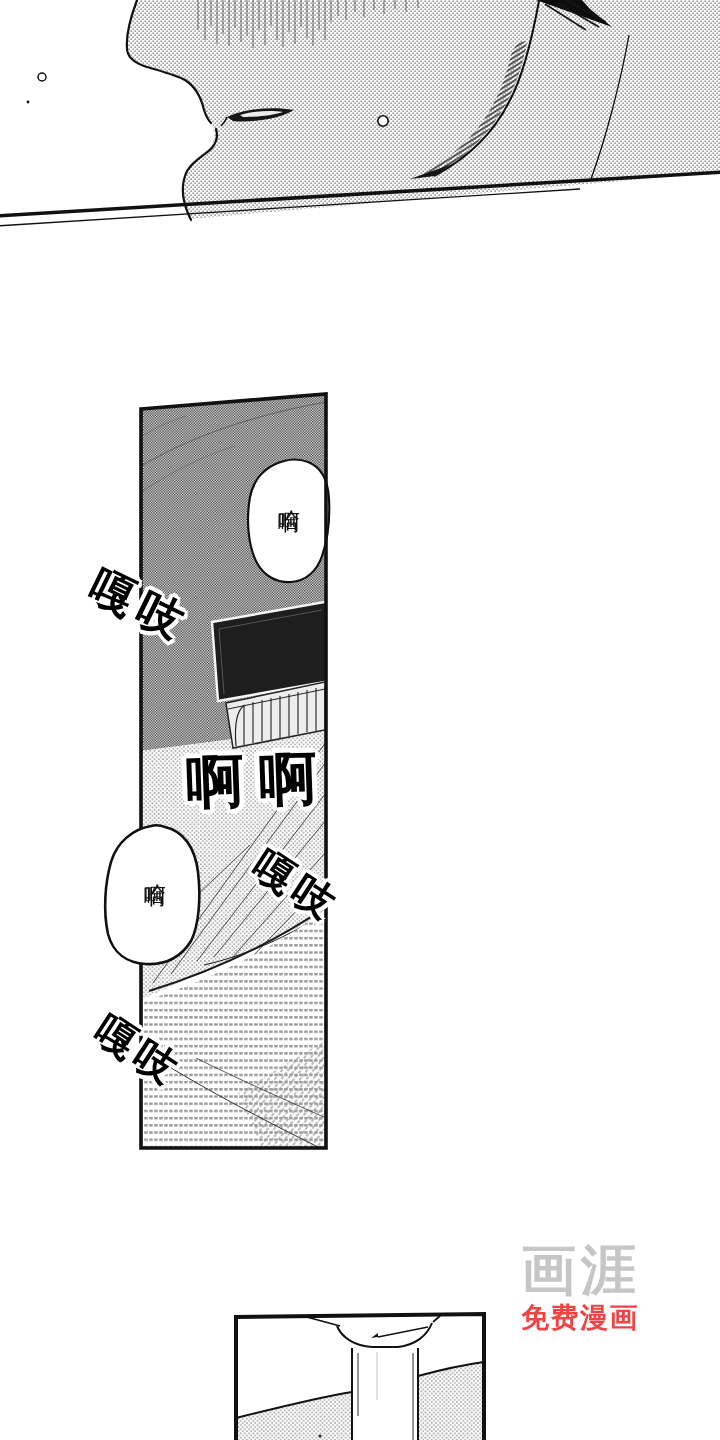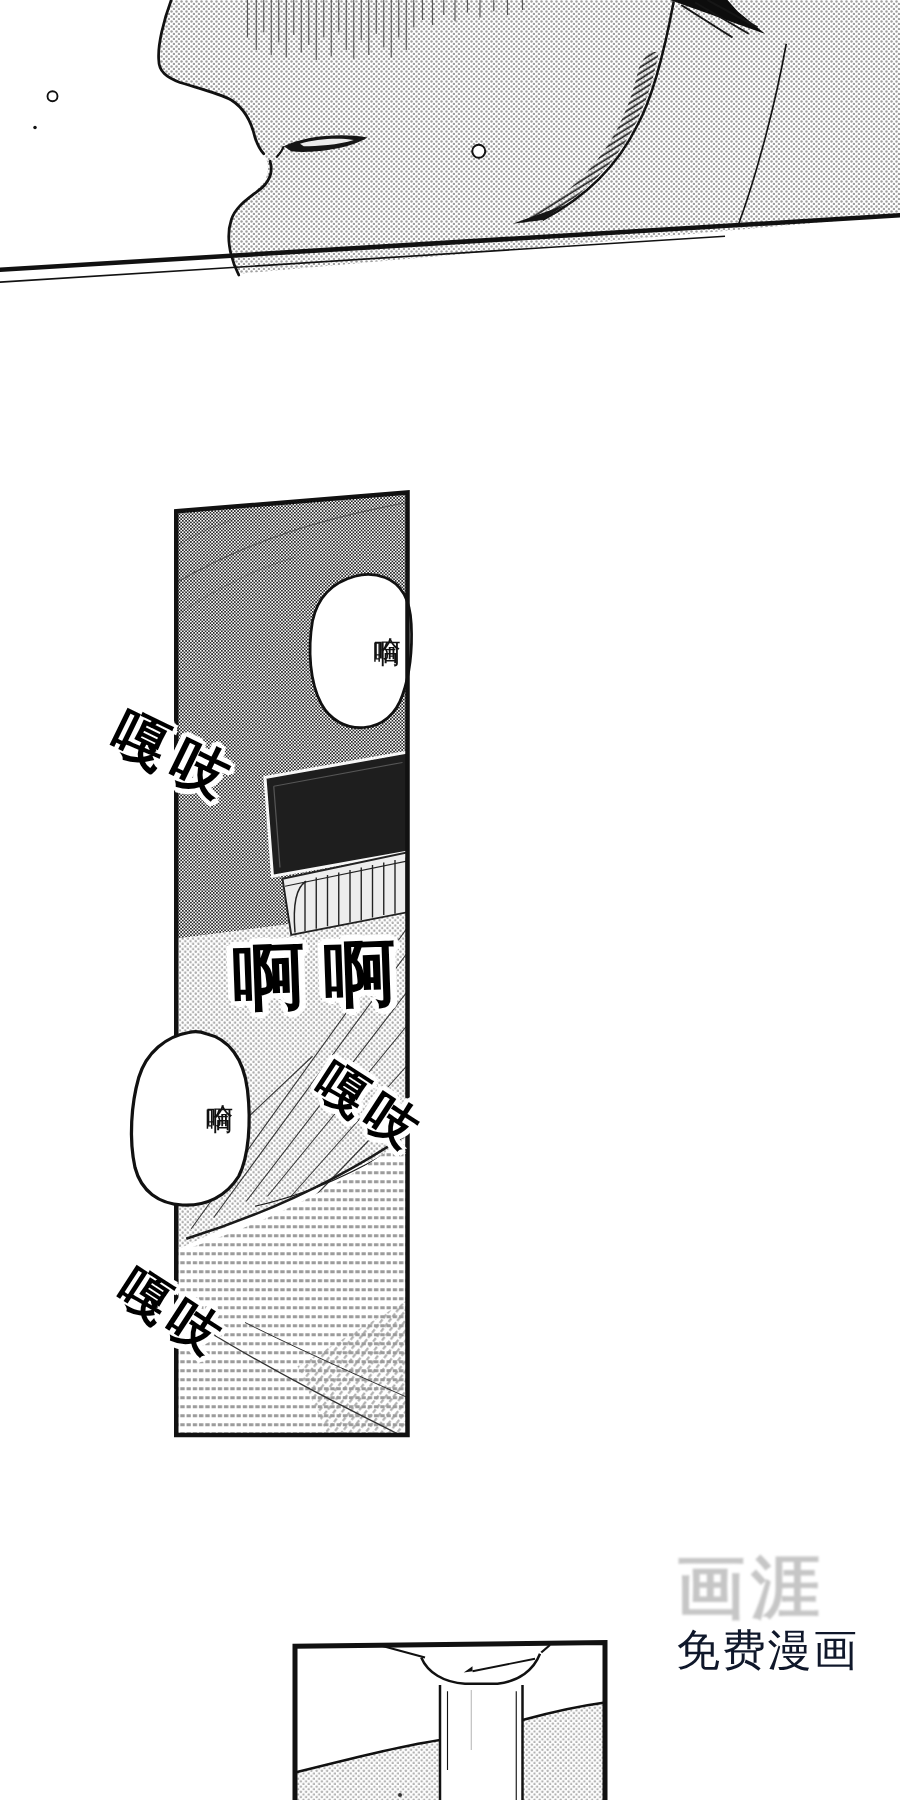--- a/index.html
+++ b/index.html
@@ -1,20 +1,20 @@
 <!DOCTYPE html>
 <html><head>
 <meta charset="utf-8">
 <style>
   html,body{margin:0;padding:0;background:#ffffff;}
   .page{
     position:relative;width:720px;height:1440px;background:#ffffff;overflow:hidden;
     font-family:"DejaVu Sans",sans-serif;
   }
-  .abs{position:absolute;margin-left:20px;}
+  .abs{position:absolute;}
   svg.art{position:absolute;left:0;top:0;z-index:1;}
   .txt-layer{z-index:3;}
   
   .bubble-text{
     writing-mode:vertical-rl;text-orientation:upright;
     font-size:22px;line-height:1.12;letter-spacing:3px;
     color:#111;font-weight:500;white-space:nowrap;
   }
   
   .sfx{
@@ -33,21 +33,21 @@
       3px 3px 0 #fff,-3px 3px 0 #fff,3px -3px 0 #fff,-3px -3px 0 #fff,
       5px 2px 0 #fff,-5px -2px 0 #fff,2px 5px 0 #fff,-2px -5px 0 #fff;
   }
   
   .watermark{z-index:2;text-align:left;color:#c7c7c7;}
   .wm-logo{
     font-size:55px;font-weight:900;letter-spacing:5px;color:#c6c6c6;
     filter:blur(0.7px);text-shadow:0 0 4px #ffffff;line-height:1;
   }
   .wm-tagline{
-    font-size:35px;font-weight:400;letter-spacing:1.5px;color:#0f172a;
+    font-size:28px;font-weight:700;letter-spacing:1.5px;color:#ef4444;
     filter:blur(0.6px);text-shadow:0 0 3px #ffffff;margin-top:6px;line-height:1;
   }
 </style>
 </head>
 <body>
 
 <div class="page">
 
   <svg class="art" width="720" height="1440" viewBox="0 0 720 1440">
     <defs>

